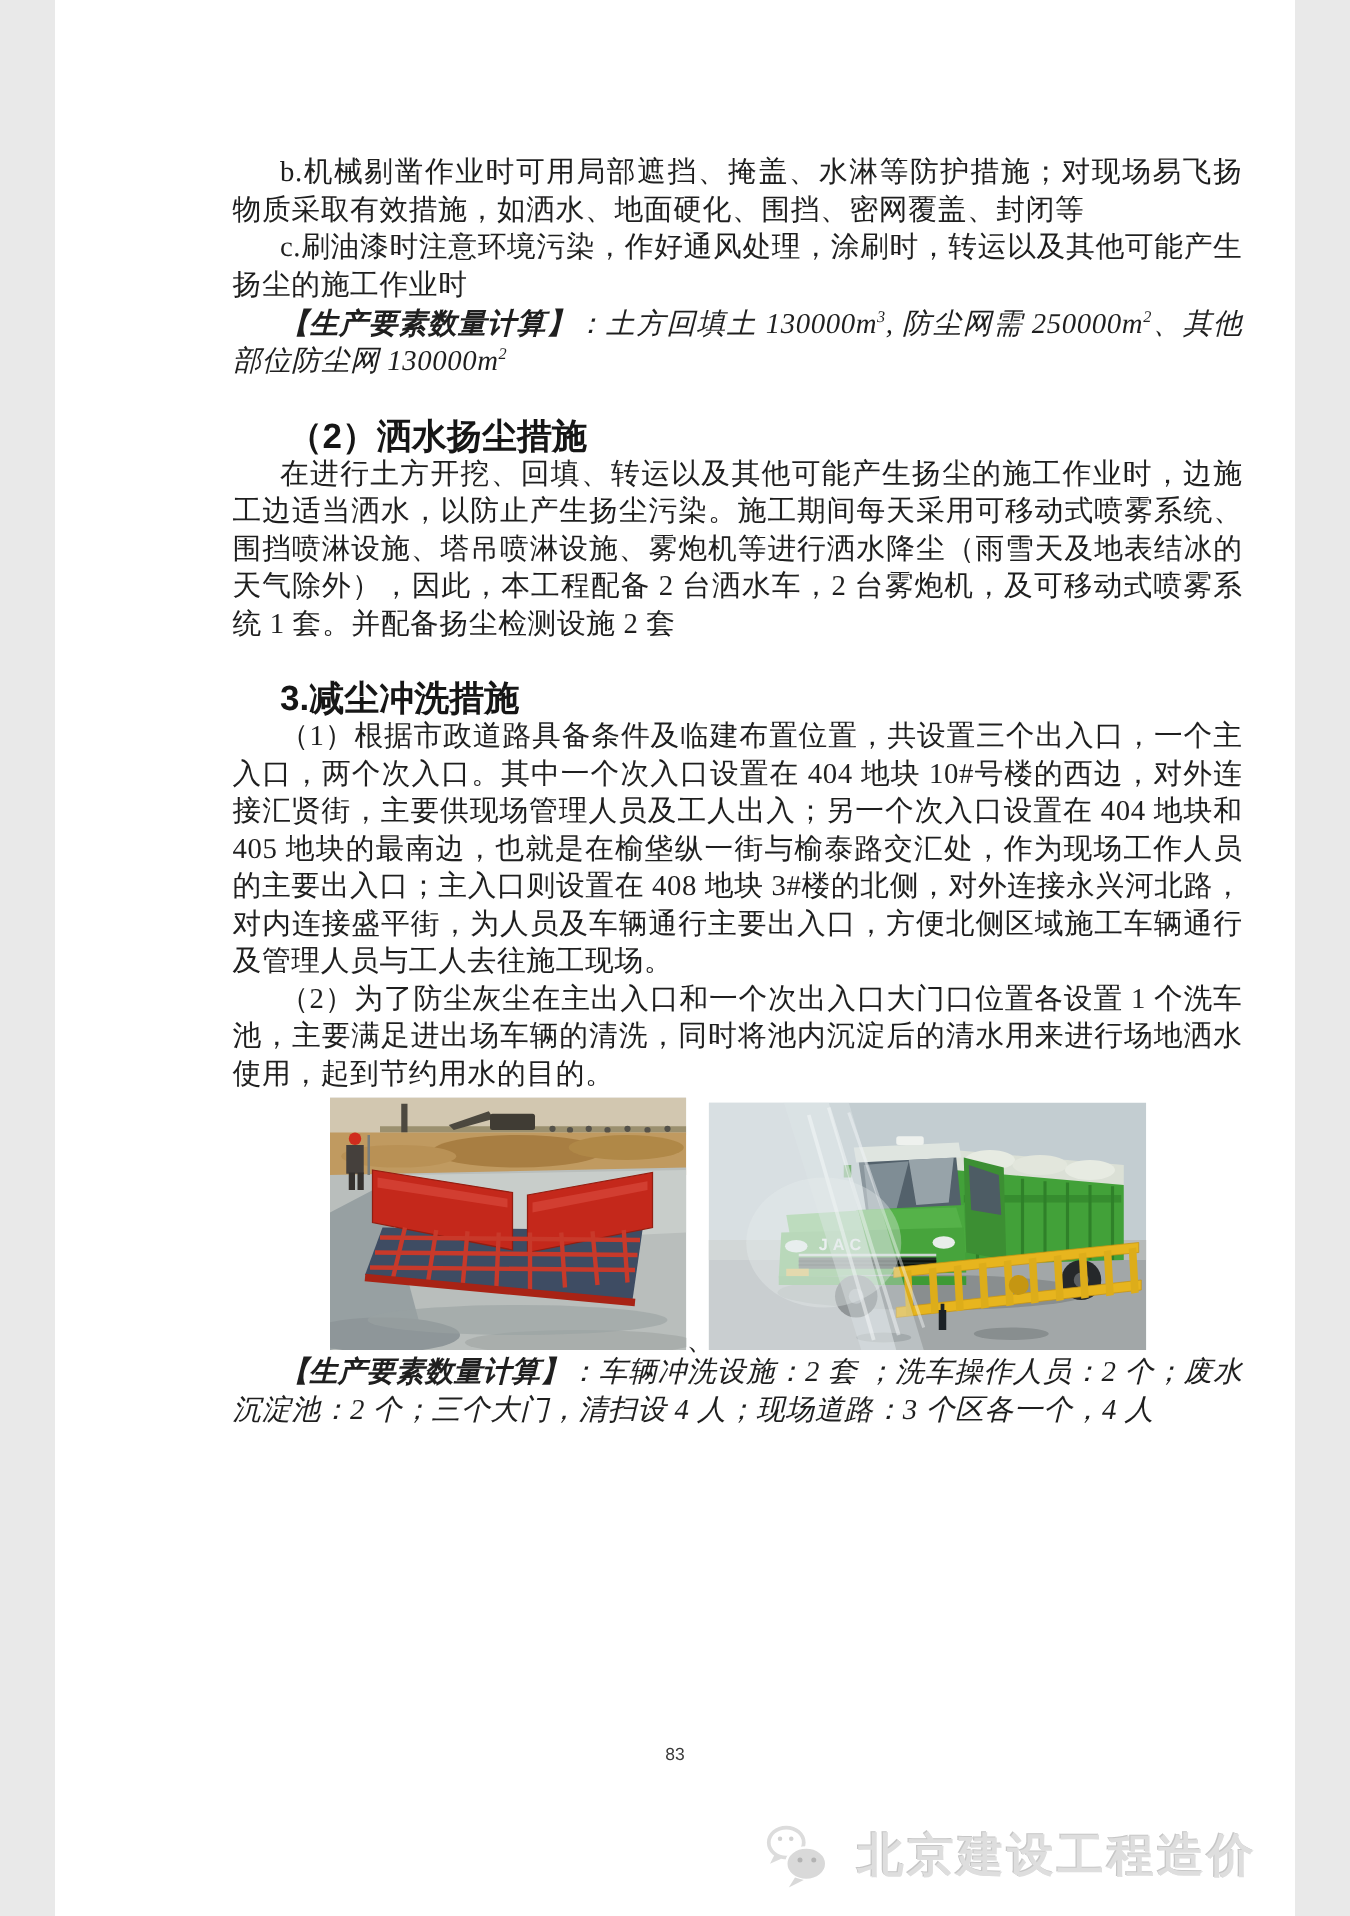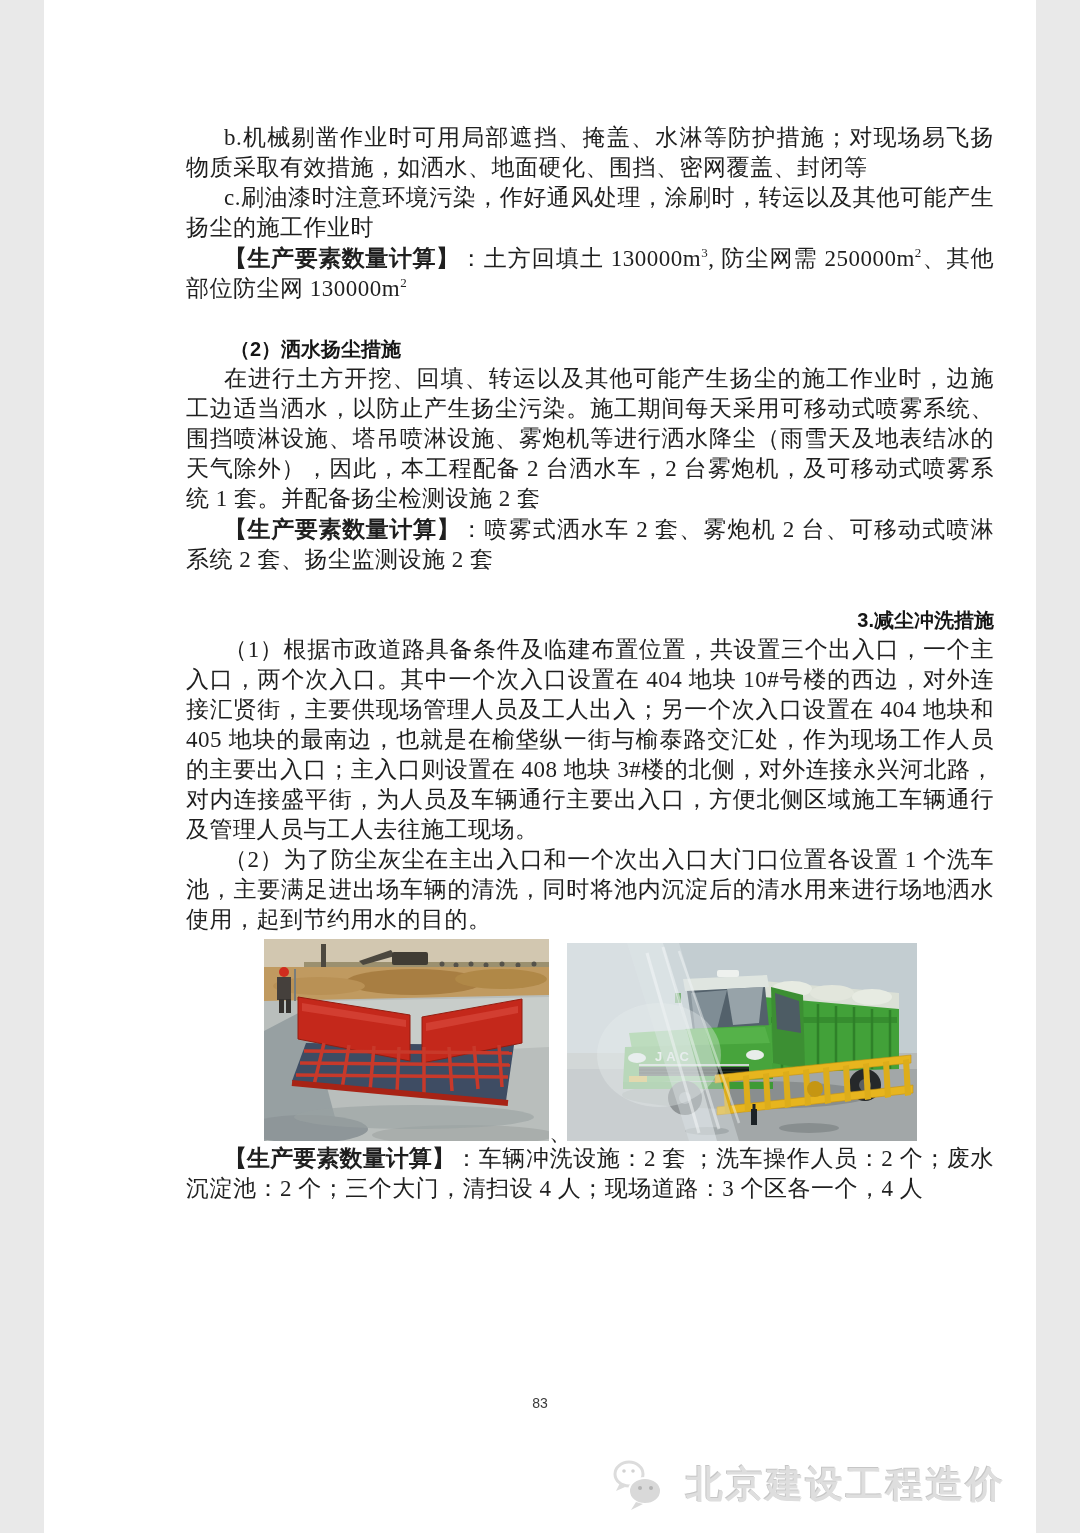--- a/index.html
+++ b/index.html
@@ -6,30 +6,30 @@
   .page{
     position:relative;width:992px;height:1533px;background:#ffffff;
     font-family:"Liberation Serif", serif;color:#1f1f1f;overflow:hidden;
     margin:0 auto;
   }
   .content{position:absolute;left:142px;top:123px;width:808px;}
   p.para{
     margin:0;font-size:23px;line-height:30px;text-align:justify;
     text-indent:1.65em;letter-spacing:0.5px;
   }
-  p.calc{margin:0;}
+  p.calc{margin:0;font-style:italic;}
   .calc-label{
     font-family:"Liberation Sans", sans-serif;font-weight:700;letter-spacing:0;
   }
   sup{font-size:13px;line-height:0;vertical-align:super;}
   h2.sec,h3.sec{
-    margin:30px 0 0 44px;font-size:20px;line-height:30px;
+    margin:30px 0 0 44px;font-size:28px;line-height:30px;
     font-family:"Liberation Sans", sans-serif;font-weight:700;color:#161616;
   }
-  h3.sec{margin-left:38px;text-align:right;}
+  h3.sec{margin-left:38px;}
   h3.sec.tight{margin-top:26px;}
   .mt26{margin-top:26px;}
   .photos{
     display:flex;align-items:flex-start;margin:4px 0 0 78px;height:204px;
   }
   .photo-left{width:285px;height:202px;display:block;}
   .photo-sep{
     align-self:flex-end;width:18px;text-align:center;font-size:23px;
     line-height:20px;color:#1f1f1f;
   }
@@ -55,21 +55,20 @@
 <div class="page">
   <div class="content">
 
     <p class="para">b.机械剔凿作业时可用局部遮挡、掩盖、水淋等防护措施；对现场易飞扬物质采取有效措施，如洒水、地面硬化、围挡、密网覆盖、封闭等</p>
     <p class="para">c.刷油漆时注意环境污染，作好通风处理，涂刷时，转运以及其他可能产生扬尘的施工作业时</p>
 
     <p class="para calc"><span class="calc-label">【生产要素数量计算】</span><span>：土方回填土 130000m</span><sup>3</sup><span>, 防尘网需 250000m</span><sup>2</sup><span>、其他部位防尘网 130000m</span><sup>2</sup></p>
 
     <h2 class="sec">（2）洒水扬尘措施</h2>
     <p class="para">在进行土方开挖、回填、转运以及其他可能产生扬尘的施工作业时，边施工边适当洒水，以防止产生扬尘污染。施工期间每天采用可移动式喷雾系统、围挡喷淋设施、塔吊喷淋设施、雾炮机等进行洒水降尘（雨雪天及地表结冰的天气除外），因此，本工程配备 2 台洒水车，2 台雾炮机，及可移动式喷雾系统 1 套。并配备扬尘检测设施 2 套</p>
-    <p class="para calc"><span class="calc-label">【生产要素数量计算】</span><span>：喷雾式洒水车 2 套、雾炮机 2 台、可移动式喷淋系统 2 套、扬尘监测设施 2 套</span></p>
 
     <h3 class="sec">3.减尘冲洗措施</h3>
     <p class="para">（1）根据市政道路具备条件及临建布置位置，共设置三个出入口，一个主入口，两个次入口。其中一个次入口设置在 404 地块 10#号楼的西边，对外连接汇贤街，主要供现场管理人员及工人出入；另一个次入口设置在 404 地块和 405 地块的最南边，也就是在榆垡纵一街与榆泰路交汇处，作为现场工作人员的主要出入口；主入口则设置在 408 地块 3#楼的北侧，对外连接永兴河北路，对内连接盛平街，为人员及车辆通行主要出入口，方便北侧区域施工车辆通行及管理人员与工人去往施工现场。</p>
     <p class="para">（2）为了防尘灰尘在主出入口和一个次出入口大门口位置各设置 1 个洗车池，主要满足进出场车辆的清洗，同时将池内沉淀后的清水用来进行场地洒水使用，起到节约用水的目的。</p>
 
     <div class="photos">
 
       <svg class="photo-left" viewBox="0 0 285 202" preserveAspectRatio="none">
         <rect width="285" height="202" fill="#c2c7c5"></rect>
         <rect width="285" height="30" fill="#d2c7b0"></rect>

